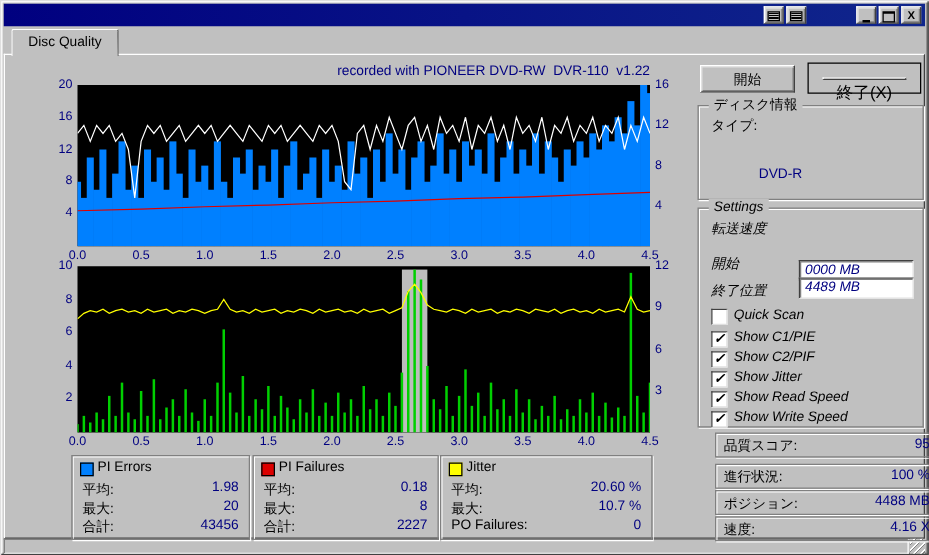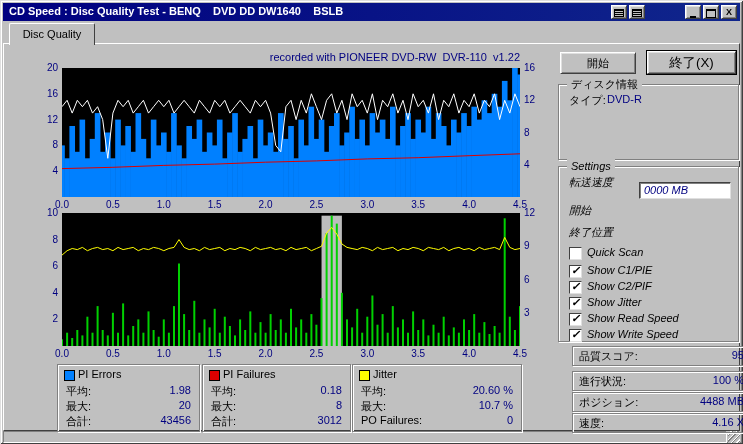--- a/index.html
+++ b/index.html
@@ -27,31 +27,31 @@
   .tabpage{position:absolute;left:3px;top:43px;width:735px;height:386px;
     border-top:1px solid #fff;border-left:1px solid #fff;border-right:1px solid #404040;border-bottom:1px solid #404040;}
   #charts{position:absolute;left:0;top:0;width:743px;height:444px;z-index:2;pointer-events:none;}
   .tick{position:absolute;font-size:10px;color:#000080;}
   .chart-note{position:absolute;left:190px;top:51px;width:330px;text-align:right;color:#000080;white-space:pre;z-index:3;}
   .btn95{background:#c0c0c0;font-family:"Liberation Sans",sans-serif;font-size:11px;
     border-top:1px solid #fff;border-left:1px solid #fff;border-right:1px solid #404040;border-bottom:1px solid #404040;
     box-shadow:inset 1px 1px 0 #dfdfdf, inset -1px -1px 0 #808080;cursor:default;}
   .btn-start{position:absolute;left:560px;top:52px;width:76px;height:22px;z-index:3;}
   .btn-exit{position:absolute;left:646px;top:50px;width:91px;height:25px;z-index:3;
-    border:1px solid #000;background:#c0c0c0;padding:0;}
+    border:1px solid #000;background:#c0c0c0;padding:11px;}
   .btn-exit .inner{display:block;width:100%;height:100%;box-sizing:border-box;
     border-top:1px solid #fff;border-left:1px solid #fff;border-right:1px solid #404040;border-bottom:1px solid #404040;
     box-shadow:inset 1px 1px 0 #dfdfdf, inset -1px -1px 0 #808080;line-height:21px;text-align:center;}
   .group{position:absolute;border:1px solid #808080;box-shadow:inset 1px 1px 0 #fff,1px 1px 0 #fff;z-index:3;}
   .glabel{position:absolute;top:-8px;left:8px;background:#c0c0c0;padding:0 4px;line-height:14px;}
   .g-disc{left:558px;top:84px;width:179px;height:74px;}
   .g-set{left:558px;top:166px;width:179px;height:174px;font-style:italic;}
   .frow{position:absolute;left:0;width:100%;height:14px;}
   .flabel{position:absolute;left:10px;}
-  .fvalue{position:absolute;left:48px;color:#000080;}
+  .fvalue{position:absolute;left:48px;color:#000080;margin-top:40px;}
   .tbox{position:absolute;background:#fff;color:#000080;
     border-top:1px solid #404040;border-left:1px solid #404040;border-right:1px solid #dfdfdf;border-bottom:1px solid #dfdfdf;
     box-shadow:inset 1px 1px 0 #808080;padding:1px 4px;line-height:13px;}
   .combo{left:80px;top:7px;width:90px;height:18px;}
   .combo .drop{position:absolute;right:0;top:0;width:16px;height:16px;background:#c0c0c0;
     border-top:1px solid #fff;border-left:1px solid #fff;border-right:1px solid #404040;border-bottom:1px solid #404040;}
   .combo .drop::after{content:"";position:absolute;left:4px;top:6px;border:4px solid transparent;border-top-color:#000;}
   .cbrow{position:absolute;left:10px;height:13px;}
   .cbx{position:absolute;left:0;top:0;width:11px;height:11px;background:#fff;
     border-top:1px solid #404040;border-left:1px solid #404040;border-right:1px solid #dfdfdf;border-bottom:1px solid #dfdfdf;}
@@ -69,21 +69,20 @@
   .srow-value{position:absolute;right:8px;color:#000080;}
   .statusbar{position:absolute;left:3px;top:431px;width:722px;height:10px;
     border-top:1px solid #808080;border-left:1px solid #808080;border-right:1px solid #fff;border-bottom:1px solid #fff;}
   .grip{position:absolute;left:728px;top:431px;width:12px;height:12px;
     background:repeating-linear-gradient(135deg,#c0c0c0 0 2px,#fff 2px 3px,#808080 3px 4px);}
 </style>
 </head>
 <body>
 
 <div class="titlebar">
-  <span class="title">CD Speed : Disc Quality Test - BENQ    DVD DD DW1640    BSLB</span>
   <button class="tbtn" style="right:113px">
       <span class="g-app"></span>
     </button>
   <button class="tbtn" style="right:95px">
       <span class="g-app"></span>
     </button>
   <button class="tbtn" style="right:39px">
       <span class="g-min"></span>
     </button>
   <button class="tbtn" style="right:21px">
@@ -340,22 +339,23 @@
   <div class="frow" style="top:8px">
     <span class="flabel">タイプ:</span>
     <span class="fvalue">DVD-R</span>
   </div>
 </div>
 
 <div class="group g-set">
   <span class="glabel">Settings</span>
   <span class="flabel" style="top:8px">転送速度</span>
   <span class="flabel" style="top:36px">開始</span>
-  <div class="tbox" style="left:80px;top:15px;width:82px;height:13px">0000 MB</div>
+  <div class="tbox" style="left:80px;top:41px;width:82px;height:13px">0000 MB</div>
   <span class="flabel" style="top:58px">終了位置</span>
+  <div class="tbox" style="left:80px;top:55px;width:82px;height:13px">4489 MB</div>
 
   <div class="cbrow" style="top:80px">
     <span class="cbx"></span>
     <span class="cblabel">Quick Scan</span>
   </div>
   <div class="cbrow" style="top:98px">
     <span class="cbx on"></span>
     <span class="cblabel">Show C1/PIE</span>
   </div>
   <div class="cbrow" style="top:114px">
@@ -404,21 +404,21 @@
   <span class="srow-value" style="top:49px">43456</span>
 </div>
 <div class="spanel" style="left:202px;width:147px">
   <span class="sq" style="background: rgb(221, 0, 0);"></span>
   <span class="stitle">PI Failures</span>
   <span class="srow-label" style="top:19px">平均:</span>
   <span class="srow-value" style="top:19px">0.18</span>
   <span class="srow-label" style="top:34px">最大:</span>
   <span class="srow-value" style="top:34px">8</span>
   <span class="srow-label" style="top:49px">合計:</span>
-  <span class="srow-value" style="top:49px">3012</span>
+  <span class="srow-value" style="top:49px">2227</span>
 </div>
 <div class="spanel" style="left:352px;width:168px">
   <span class="sq" style="background: rgb(255, 255, 0);"></span>
   <span class="stitle">Jitter</span>
   <span class="srow-label" style="top:19px">平均:</span>
   <span class="srow-value" style="top:19px">20.60 %</span>
   <span class="srow-label" style="top:34px">最大:</span>
   <span class="srow-value" style="top:34px">10.7 %</span>
   <span class="srow-label" style="top:49px">PO Failures:</span>
   <span class="srow-value" style="top:49px">0</span>

